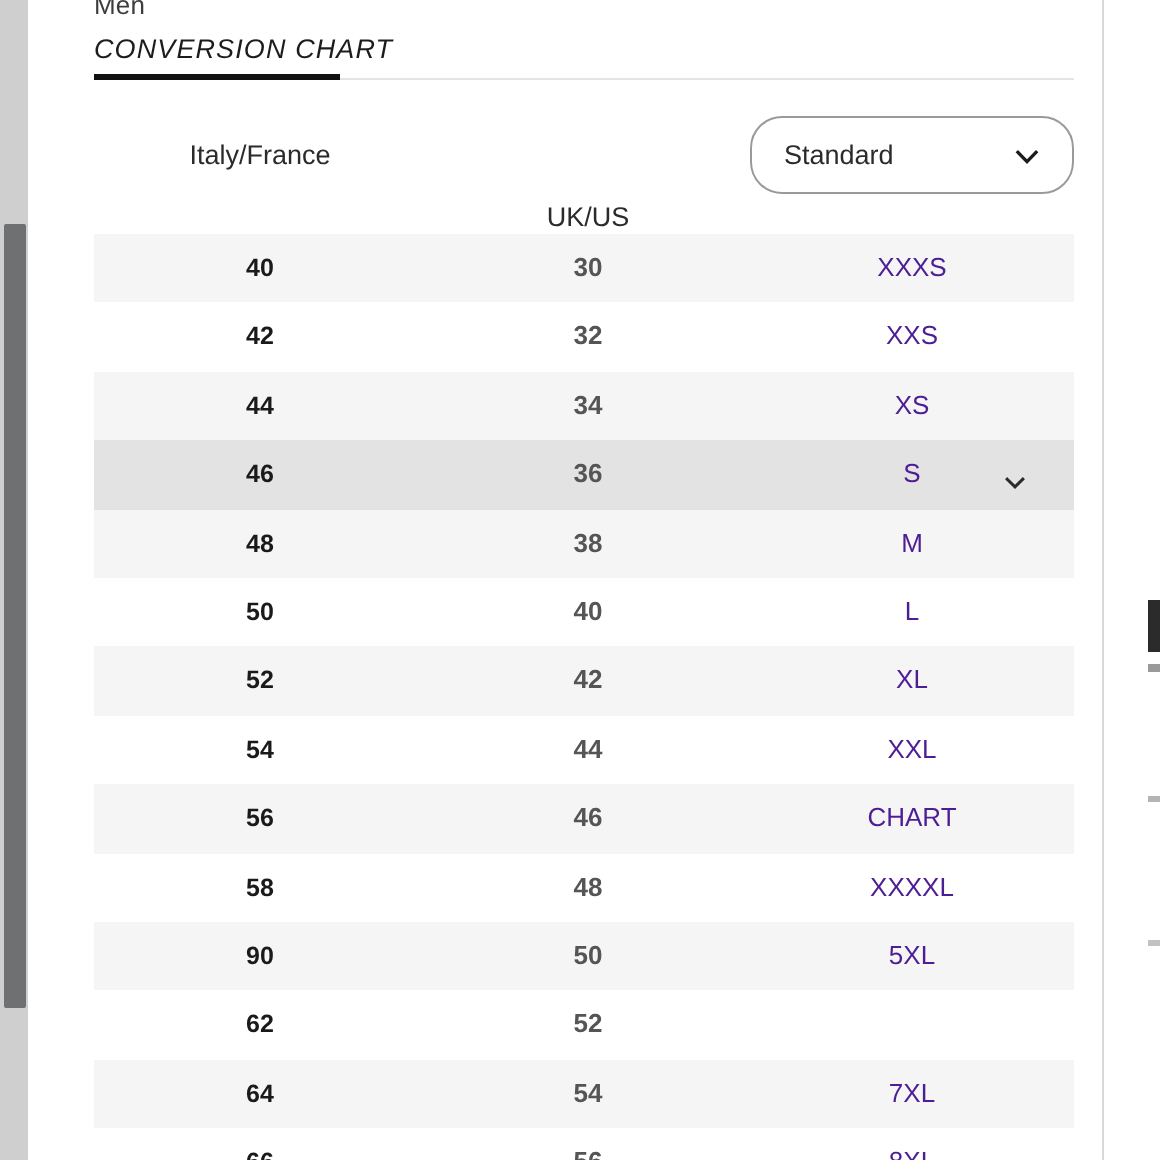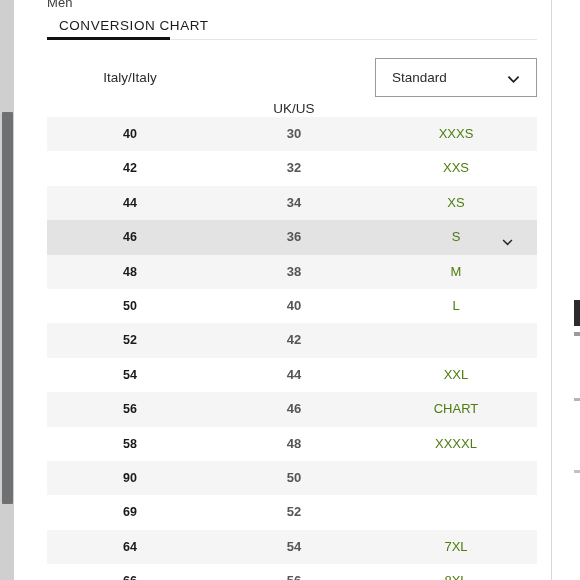--- a/index.html
+++ b/index.html
@@ -85,24 +85,25 @@
     top: -4px;
     font-size: 13px;
     color: #3d3d3d;
     letter-spacing: 0.1px;
     line-height: 14px;
   }
 
   
   .tabbar {
     position: absolute;
-    left: 12px;
+    left: 0;
     top: 16px;
     width: 490px;
     height: 24px;
+    font-style: italic;
   }
   .tab {
     display: inline-block;
     font-size: 13.5px;
     letter-spacing: 0.55px;
     color: #1c1c1c;
     line-height: 18px;
     padding: 0 0 5px 0;
   }
   .tab-underline {
@@ -150,21 +151,21 @@
     margin-top: 31px;
   }
 
   .select-wrap {
     position: absolute;
     left: 328px;
     top: 2px;
     width: 162px;
     height: 39px;
     border: 1px solid #9a9a9a;
-    border-radius: 0;
+    border-radius: 16px;
     background: #ffffff;
     box-sizing: border-box;
   }
   .select-label {
     position: absolute;
     left: 16px;
     top: 11px;
     font-size: 13.5px;
     color: #2b2b2b;
   }
@@ -210,21 +211,21 @@
   }
   .c-uk {
     left: 166px;
     width: 162px;
     color: #555555;
     font-weight: bold;
   }
   .c-sz {
     left: 328px;
     width: 162px;
-    color: #4d7c0f;
+    color: #4c1d95;
   }
   .row-caret {
     position: absolute;
     right: 24px;
     top: 14px;
     width: 11px;
     height: 11px;
   }
 </style>
 </head>
@@ -240,21 +241,21 @@
 
     <div class="crumb">Men</div>
 
     <div class="tabbar">
       <span class="tab">CONVERSION CHART</span>
     </div>
     <div class="tab-rule"></div>
     <div class="tab-underline"></div>
 
     <div class="header-row">
-      <div class="col-it">Italy/Italy</div>
+      <div class="col-it">Italy/France</div>
       <div class="col-uk">UK/US</div>
 
       <div class="select-wrap">
         <span class="select-label">Standard</span>
         <span class="select-caret">
           <svg width="13" height="13" viewBox="0 0 13 13" aria-hidden="true">
             <path d="M2 4.2 L6.5 8.8 L11 4.2" fill="none" stroke="#1c1c1c" stroke-width="1.7" stroke-linecap="square"></path>
           </svg>
         </span>
       </div>
@@ -290,42 +291,44 @@
           <div class="cell c-sz">M</div>
         </div>
         <div class="row plain">
           <div class="cell c-it">50</div>
           <div class="cell c-uk">40</div>
           <div class="cell c-sz">L</div>
         </div>
         <div class="row alt">
           <div class="cell c-it">52</div>
           <div class="cell c-uk">42</div>
+          <div class="cell c-sz">XL</div>
         </div>
         <div class="row plain">
           <div class="cell c-it">54</div>
           <div class="cell c-uk">44</div>
           <div class="cell c-sz">XXL</div>
         </div>
         <div class="row alt">
           <div class="cell c-it">56</div>
           <div class="cell c-uk">46</div>
           <div class="cell c-sz">CHART</div>
         </div>
         <div class="row plain">
           <div class="cell c-it">58</div>
           <div class="cell c-uk">48</div>
           <div class="cell c-sz">XXXXL</div>
         </div>
         <div class="row alt">
           <div class="cell c-it">90</div>
           <div class="cell c-uk">50</div>
-        </div>
-        <div class="row plain">
-          <div class="cell c-it">69</div>
+          <div class="cell c-sz">5XL</div>
+        </div>
+        <div class="row plain">
+          <div class="cell c-it">62</div>
           <div class="cell c-uk">52</div>
         </div>
         <div class="row alt">
           <div class="cell c-it">64</div>
           <div class="cell c-uk">54</div>
           <div class="cell c-sz">7XL</div>
         </div>
         <div class="row plain">
           <div class="cell c-it">66</div>
           <div class="cell c-uk">56</div>

